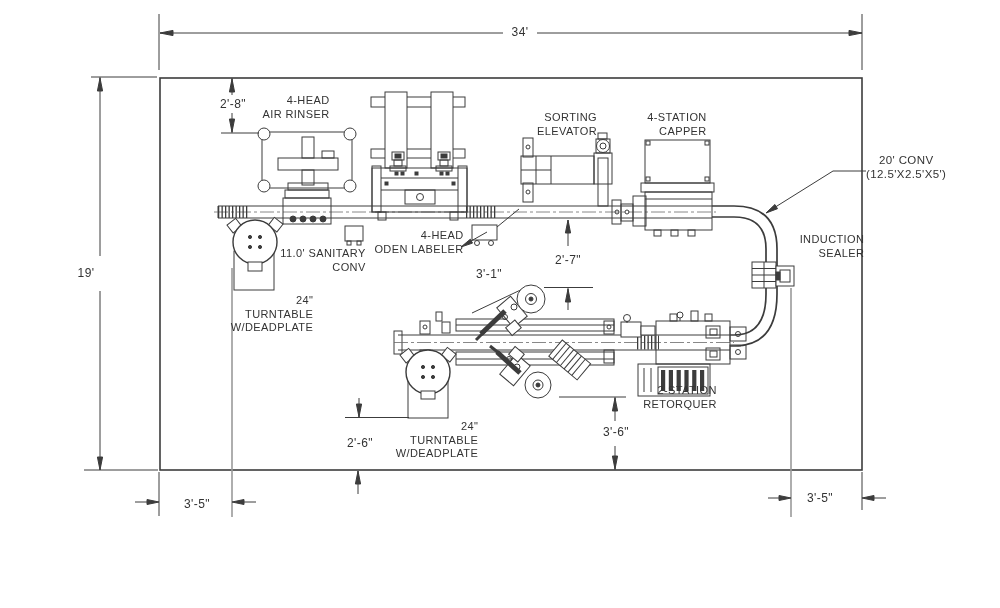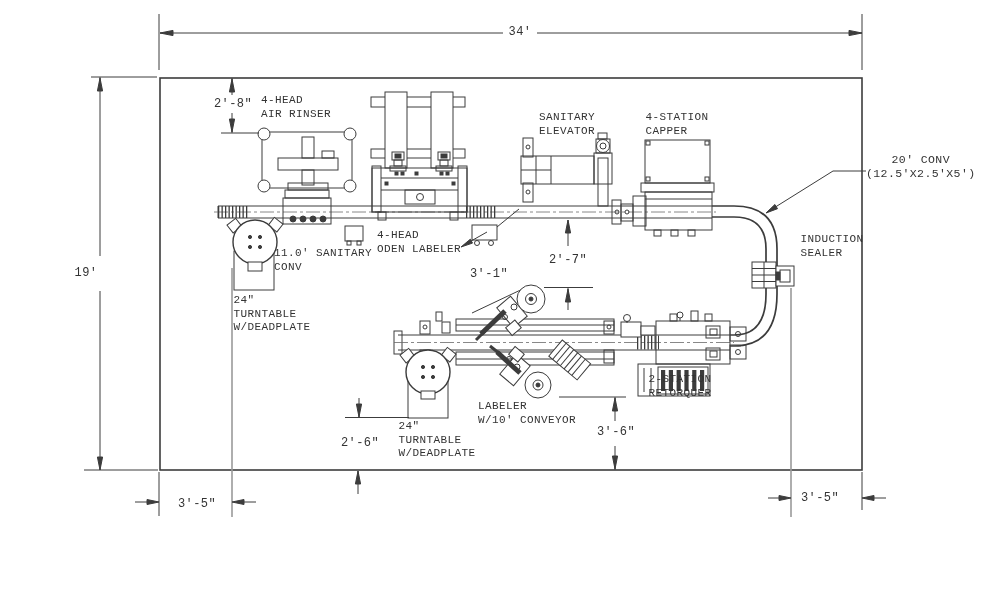--- a/index.html
+++ b/index.html
@@ -1,19 +1,19 @@
 <!DOCTYPE html>
 <html><head>
 <meta charset="utf-8">
 <style>
   html,body{margin:0;padding:0;background:#fff;}
   #canvas{position:relative;width:1000px;height:608px;background:#ffffff;overflow:hidden;
-          font-family:Liberation Mono, monospace;}
+          font-family:Liberation Sans, sans-serif;}
   svg{position:absolute;left:0;top:0;}
-  .lbl{position:absolute;font-size:11px;line-height:13.5px;color:#333;text-align:left;
+  .lbl{position:absolute;font-size:11px;line-height:13.5px;color:#333;text-align:right;
        transform:translateX(-50%);white-space:nowrap;letter-spacing:.4px;}
   .lbl-left{position:absolute;font-size:11.5px;line-height:14px;color:#333;text-align:center;
        white-space:nowrap;letter-spacing:.4px;}
   .dim{position:absolute;font-size:12px;line-height:13px;color:#333;transform:translateX(-50%);
        background:#fff;padding:0 2px;white-space:nowrap;letter-spacing:.4px;}
 </style>
 </head>
 <body>
 
 <div id="canvas">
@@ -355,21 +355,21 @@
   <div>4-HEAD</div>
   <div>AIR RINSER</div>
 </div>
 
 <div class="lbl" style="left:419px;top:229px;">
   <div>4-HEAD</div>
   <div>ODEN LABELER</div>
 </div>
 
 <div class="lbl" style="left:567px;top:111px;">
-  <div>SANITARY</div>
+  <div>SORTING</div>
   <div>ELEVATOR</div>
 </div>
 
 <div class="lbl" style="left:677px;top:111px;">
   <div>4-STATION</div>
   <div>CAPPER</div>
 </div>
 
 <div class="lbl-left" style="left:866px;top:153px;">
   <div>20' CONV</div>
@@ -391,23 +391,19 @@
   <div>TURNTABLE</div>
   <div>W/DEADPLATE</div>
 </div>
 
 <div class="lbl" style="left:437px;top:420px;">
   <div>24"</div>
   <div>TURNTABLE</div>
   <div>W/DEADPLATE</div>
 </div>
 
-<div class="lbl" style="left:527px;top:400px;">
-  <div>LABELER</div>
-  <div>W/10' CONVEYOR</div>
-</div>
-
-<div class="lbl" style="left:680px;top:373px;">
+
+<div class="lbl" style="left:680px;top:384px;">
   <div>2-STATION</div>
   <div>RETORQUER</div>
 </div>
 
 </div>
 
 </body></html>

